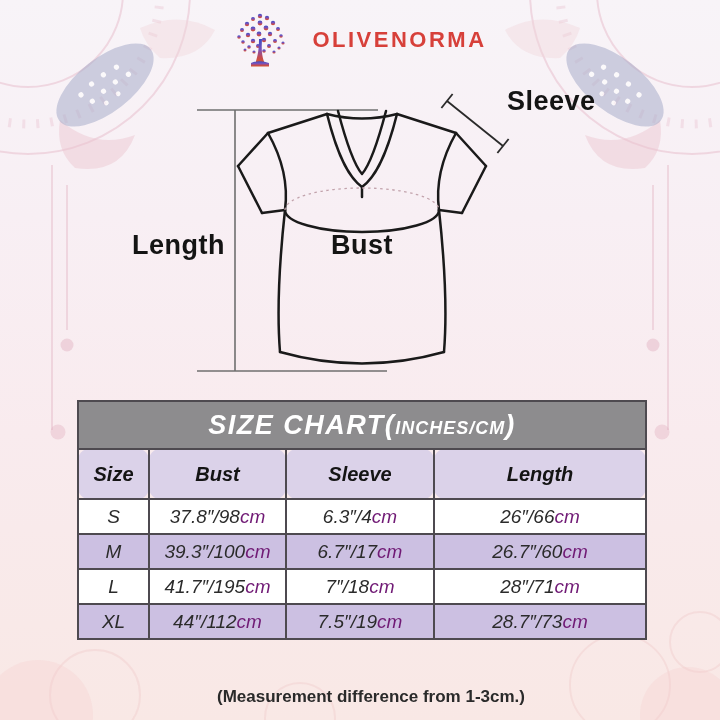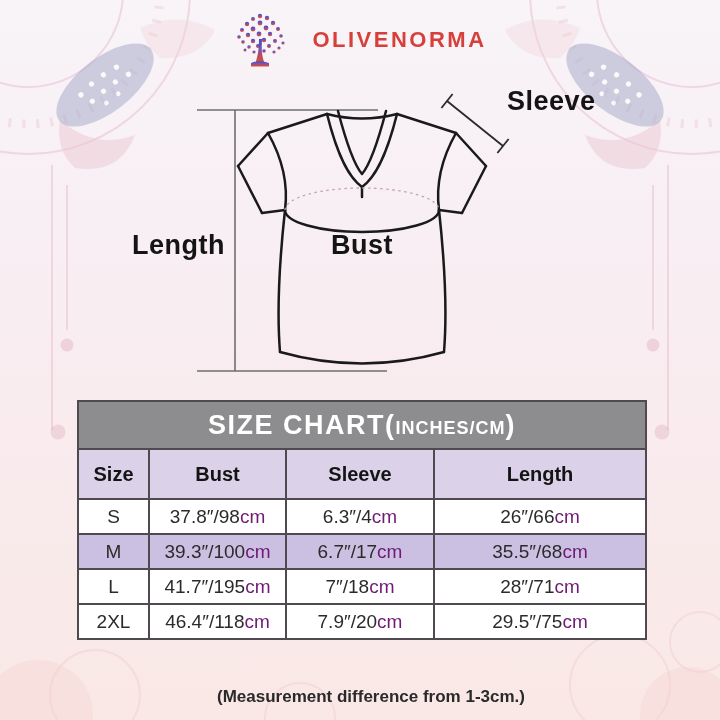--- a/index.html
+++ b/index.html
@@ -14,26 +14,26 @@
   
   .logo{position:absolute;top:8px;left:0;right:0;height:64px;display:flex;justify-content:center;align-items:center;gap:25px;z-index:2;}
   .brand-text{font-size:22px;font-weight:bold;color:#d7403a;letter-spacing:2.5px;}
   
   .dlabel{position:absolute;font-weight:bold;color:#141414;font-size:27px;letter-spacing:0.5px;z-index:2;}
   .lbl-sleeve{left:507px;top:86px;}
   .lbl-length{left:132px;top:230px;}
   .lbl-bust{left:331px;top:230px;}
   
   .chart-wrap{position:absolute;left:77px;top:400px;width:568px;z-index:2;}
-  table.size-chart{border-collapse:collapse;width:568px;table-layout:fixed;}
+  table.size-chart{border-collapse:collapse;width:568px;table-layout:fixed;font-style:italic;}
   .size-chart th,.size-chart td{border:2px solid #4e4a50;text-align:center;vertical-align:middle;padding:0;}
   .title-bar{background:#8d8c8e;height:46px;color:#ffffff;}
   .t-main{font-size:27px;font-weight:bold;letter-spacing:1.5px;}
   .t-small{font-size:18px;font-weight:bold;letter-spacing:1px;}
-  .head-row th{background:#dbd2e9;height:48px;font-size:20px;font-weight:bold;color:#141414;}
+  .head-row th{background:#dbd2e9;height:48px;font-size:20px;font-weight:bold;color:#141414;border-radius:11px;}
   .data-row td{height:33px;font-size:19px;color:#2b2b2b;background:#ffffff;}
   .data-row.alt td{background:#ccc0e2;}
   .size-cell{font-size:20px;}
   .cm{color:#701a75;}
   
   .footnote{position:absolute;left:0;right:0;top:687px;text-align:center;font-size:17px;font-weight:bold;color:#2a2a2a;z-index:2;padding-left:22px;}
 </style>
 </head>
 <body>
 
@@ -193,33 +193,33 @@
       <tr class="data-row">
         <td class="size-cell">S</td>
         <td><span>37.8″/98</span><span class="cm">cm</span></td>
         <td><span>6.3″/4</span><span class="cm">cm</span></td>
         <td><span>26″/66</span><span class="cm">cm</span></td>
       </tr>
       <tr class="data-row alt">
         <td class="size-cell">M</td>
         <td><span>39.3″/100</span><span class="cm">cm</span></td>
         <td><span>6.7″/17</span><span class="cm">cm</span></td>
-        <td><span>35.5″/68</span><span class="cm">cm</span></td>
+        <td><span>26.7″/60</span><span class="cm">cm</span></td>
       </tr>
       <tr class="data-row">
         <td class="size-cell">L</td>
         <td><span>41.7″/195</span><span class="cm">cm</span></td>
         <td><span>7″/18</span><span class="cm">cm</span></td>
         <td><span>28″/71</span><span class="cm">cm</span></td>
       </tr>
-      <tr class="data-row">
-        <td class="size-cell">2XL</td>
-        <td><span>46.4″/118</span><span class="cm">cm</span></td>
-        <td><span>7.9″/20</span><span class="cm">cm</span></td>
-        <td><span>29.5″/75</span><span class="cm">cm</span></td>
+      <tr class="data-row alt">
+        <td class="size-cell">XL</td>
+        <td><span>44″/112</span><span class="cm">cm</span></td>
+        <td><span>7.5″/19</span><span class="cm">cm</span></td>
+        <td><span>28.7″/73</span><span class="cm">cm</span></td>
       </tr>
     </tbody>
       </table>
   </div>
 
   <div class="footnote">(Measurement difference from 1-3cm.)</div>
 
 </div>
 
 </body></html>

